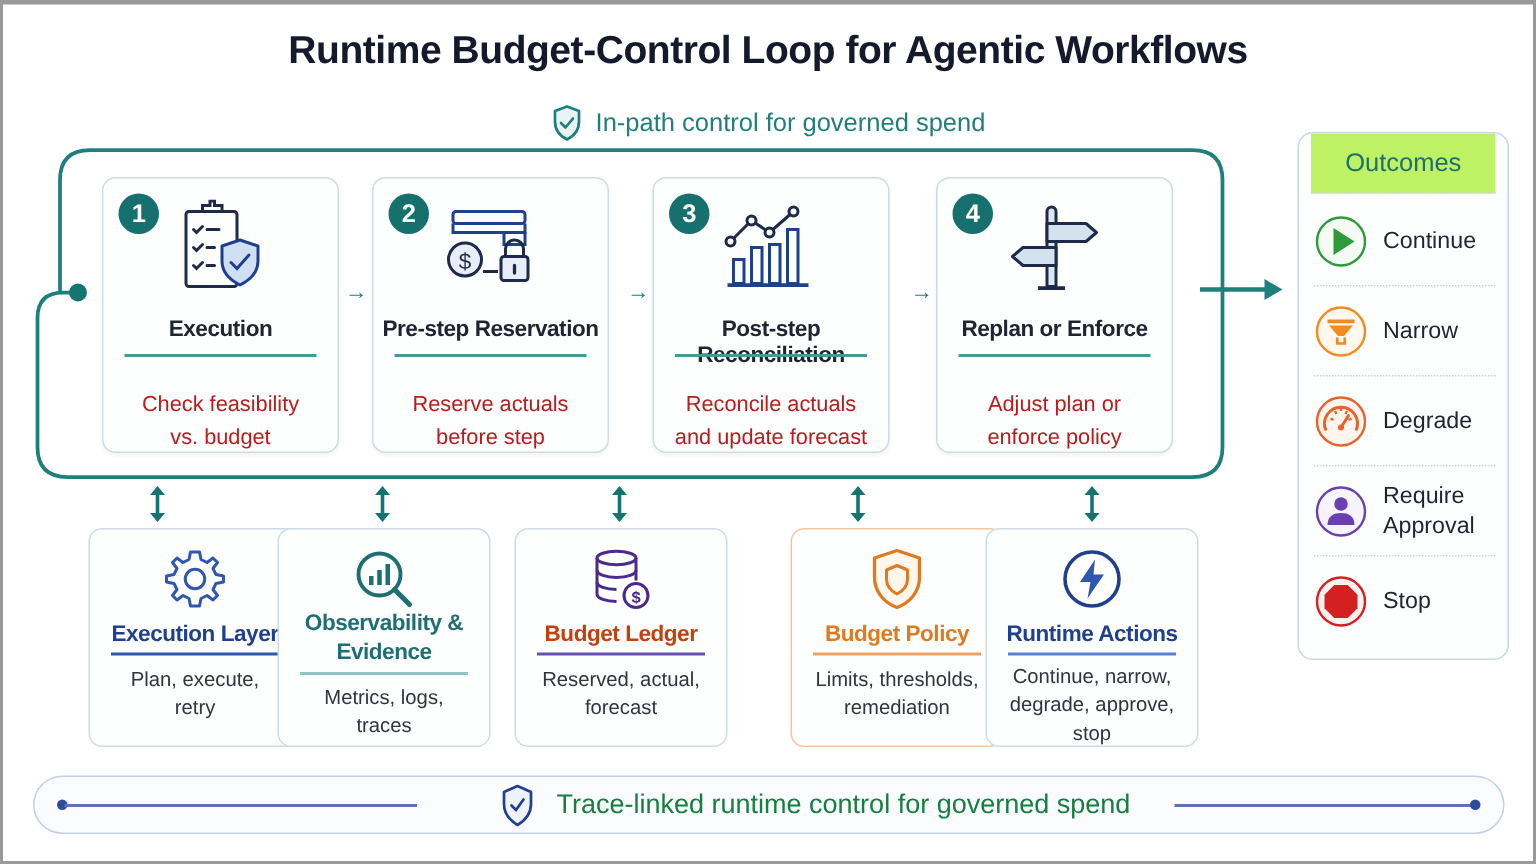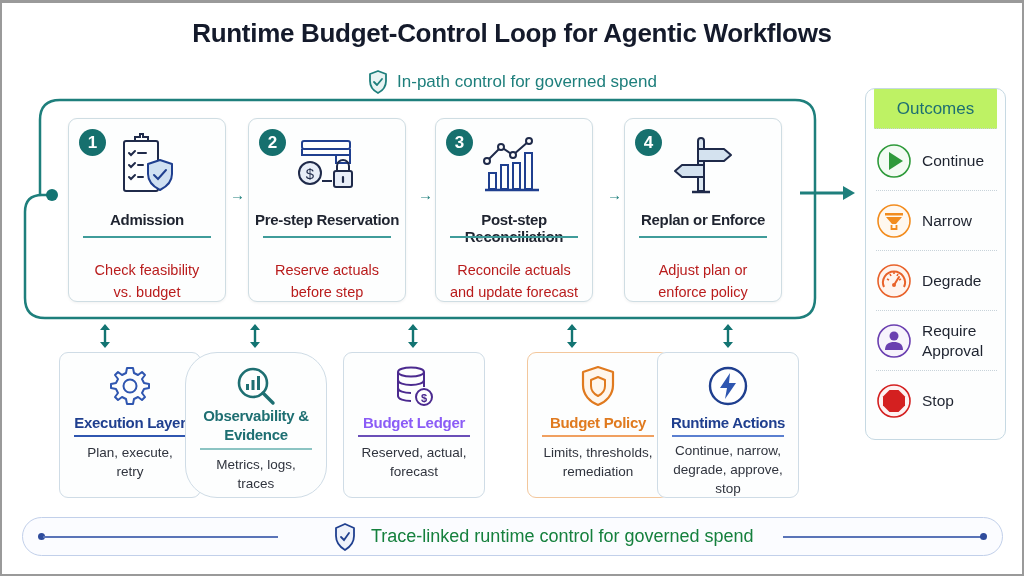--- a/index.html
+++ b/index.html
@@ -69,21 +69,21 @@
   <div class="badge">1</div>
   <svg class="step-icon" viewBox="0 0 70 66">
     <rect x="12" y="8" width="34" height="50" rx="2" fill="none" stroke="#1f2a4a" stroke-width="2"></rect>
     <path d="M23 8 V4 H28 V1 H31 V4 H36 V8" fill="none" stroke="#1f2a4a" stroke-width="2"></path>
     <path d="M17 20 L19 22 L23 18 M26 20 H34" fill="none" stroke="#1f2a4a" stroke-width="2" stroke-linecap="round"></path>
     <path d="M17 32 L19 34 L23 30 M26 32 H31" fill="none" stroke="#1f2a4a" stroke-width="2" stroke-linecap="round"></path>
     <path d="M17 44 L19 46 L23 42 M26 44 H31" fill="none" stroke="#1f2a4a" stroke-width="2" stroke-linecap="round"></path>
     <path d="M48 27 L60 31 V41 C60 49 54 54 48 57 C42 54 36 49 36 41 V31 Z" fill="#cfe0f2" stroke="#1f3f8f" stroke-width="2" stroke-linejoin="round"></path>
     <path d="M42 42 L46 46 L54 37" fill="none" stroke="#1f3f8f" stroke-width="2" stroke-linecap="round"></path>
   </svg>
-  <div class="step-title">Admission</div>
+  <div class="step-title">Execution</div>
   <div class="step-rule"></div>
   <div class="step-desc">
     <div>Check feasibility</div>
     <div>vs. budget</div>
   </div>
 </div>
 
 <div class="flow-arrow" style="left:230px;">→</div>
 
 <div class="step-card" style="left:248px;">
@@ -178,21 +178,21 @@
   <div class="comp-title" style="top:60px;color:#1f3f8f;">
       <div>Execution Layer</div>
     </div>
   <div class="comp-rule" style="top:82px;background:#2f56b0;"></div>
   <div class="comp-desc" style="top:90px;">
     <div>Plan, execute,</div>
     <div>retry</div>
   </div>
 </div>
 
-<div class="comp-card" style="left:185px;border-radius:32px;">
+<div class="comp-card" style="left:185px;">
   <svg class="comp-icon" viewBox="0 0 46 46">
     <circle cx="20" cy="20" r="14" fill="none" stroke="#1e6f72" stroke-width="2.6"></circle>
     <path d="M30 30 L40 40" stroke="#1e6f72" stroke-width="3.4" stroke-linecap="round"></path>
     <rect x="13" y="21" width="3" height="6" fill="#1e6f72"></rect>
     <rect x="18.5" y="17" width="3" height="10" fill="#1e6f72"></rect>
     <rect x="24" y="13" width="3" height="14" fill="#1e6f72"></rect>
   </svg>
   <div class="comp-title" style="top:53px;color:#1e6f72;">
     <div>Observability &amp;</div>
     <div>Evidence</div>
@@ -205,21 +205,21 @@
 </div>
 
 <div class="comp-card" style="left:343px;">
   <svg class="comp-icon" viewBox="0 0 46 46">
     <ellipse cx="20" cy="9" rx="13" ry="4.5" fill="none" stroke="#4b2a8f" stroke-width="2"></ellipse>
     <path d="M7 9 V33 C7 36 13 38 20 38 M33 9 V24" fill="none" stroke="#4b2a8f" stroke-width="2"></path>
     <path d="M7 17 C7 20 13 22 20 22 C27 22 33 20 33 17 M7 25 C7 28 13 30 20 30" fill="none" stroke="#4b2a8f" stroke-width="2"></path>
     <circle cx="33" cy="34" r="8" fill="#fff" stroke="#4b2a8f" stroke-width="2"></circle>
     <text x="33" y="39" text-anchor="middle" font-size="11" font-family="Liberation Sans, sans-serif" fill="#4b2a8f" font-weight="700">$</text>
   </svg>
-  <div class="comp-title" style="top:60px;color:#8b5cf6;">
+  <div class="comp-title" style="top:60px;color:#c2410c;">
       <div>Budget Ledger</div>
     </div>
   <div class="comp-rule" style="top:82px;background:#6b4fb8;"></div>
   <div class="comp-desc" style="top:90px;">
     <div>Reserved, actual,</div>
     <div>forecast</div>
   </div>
 </div>
 
 <div class="comp-card" style="left:501px;border-color:#f3c79c;margin-left:26px;">

